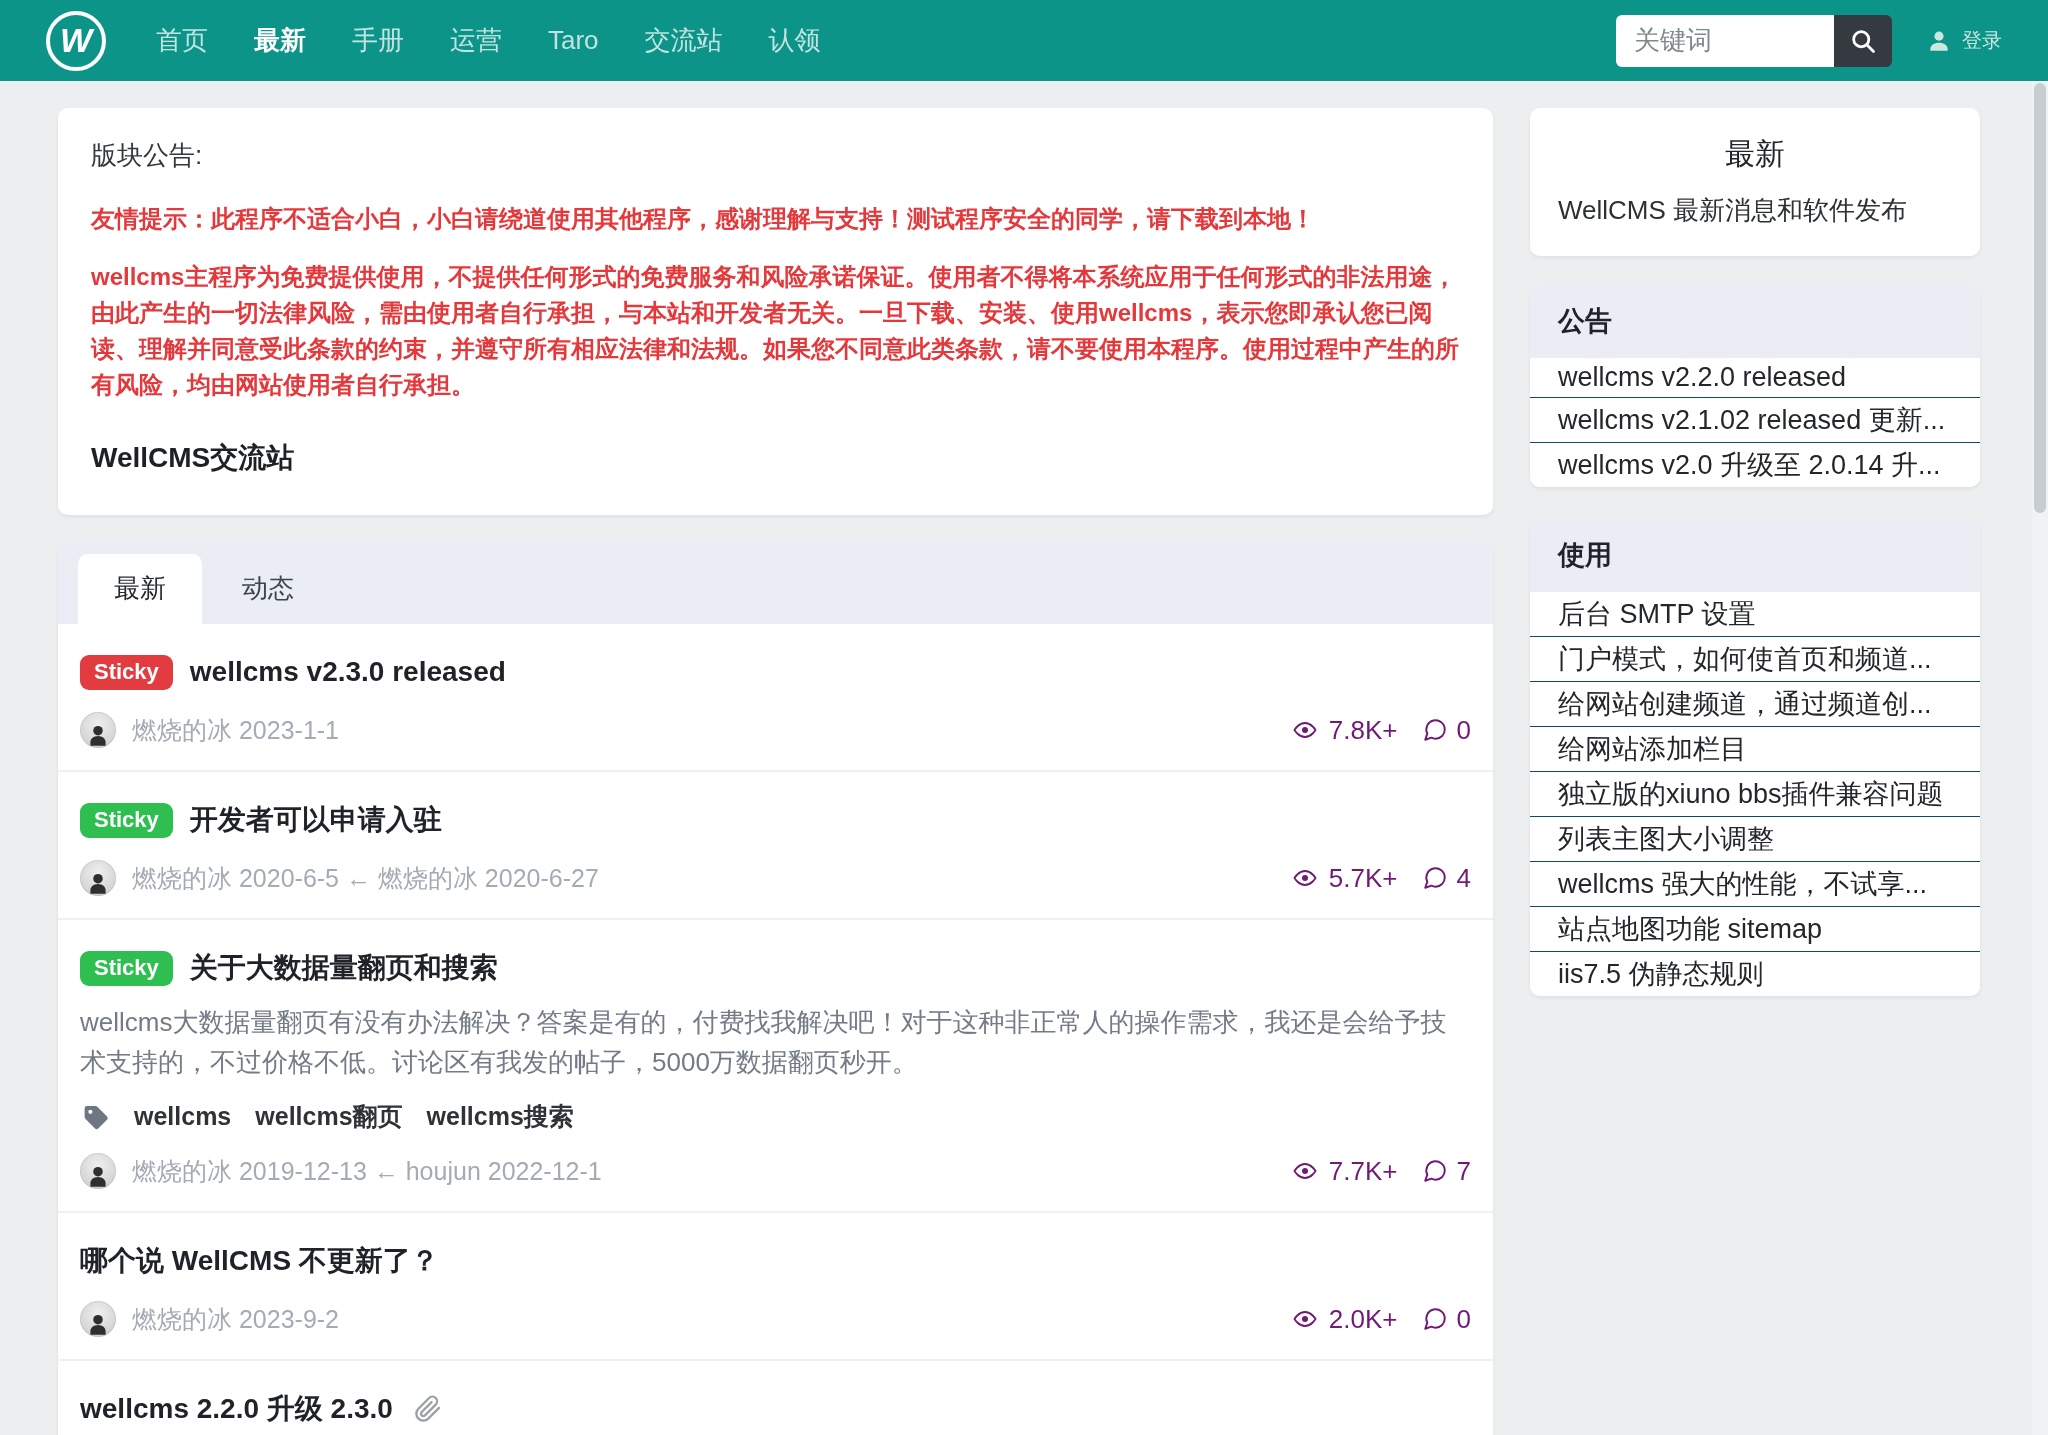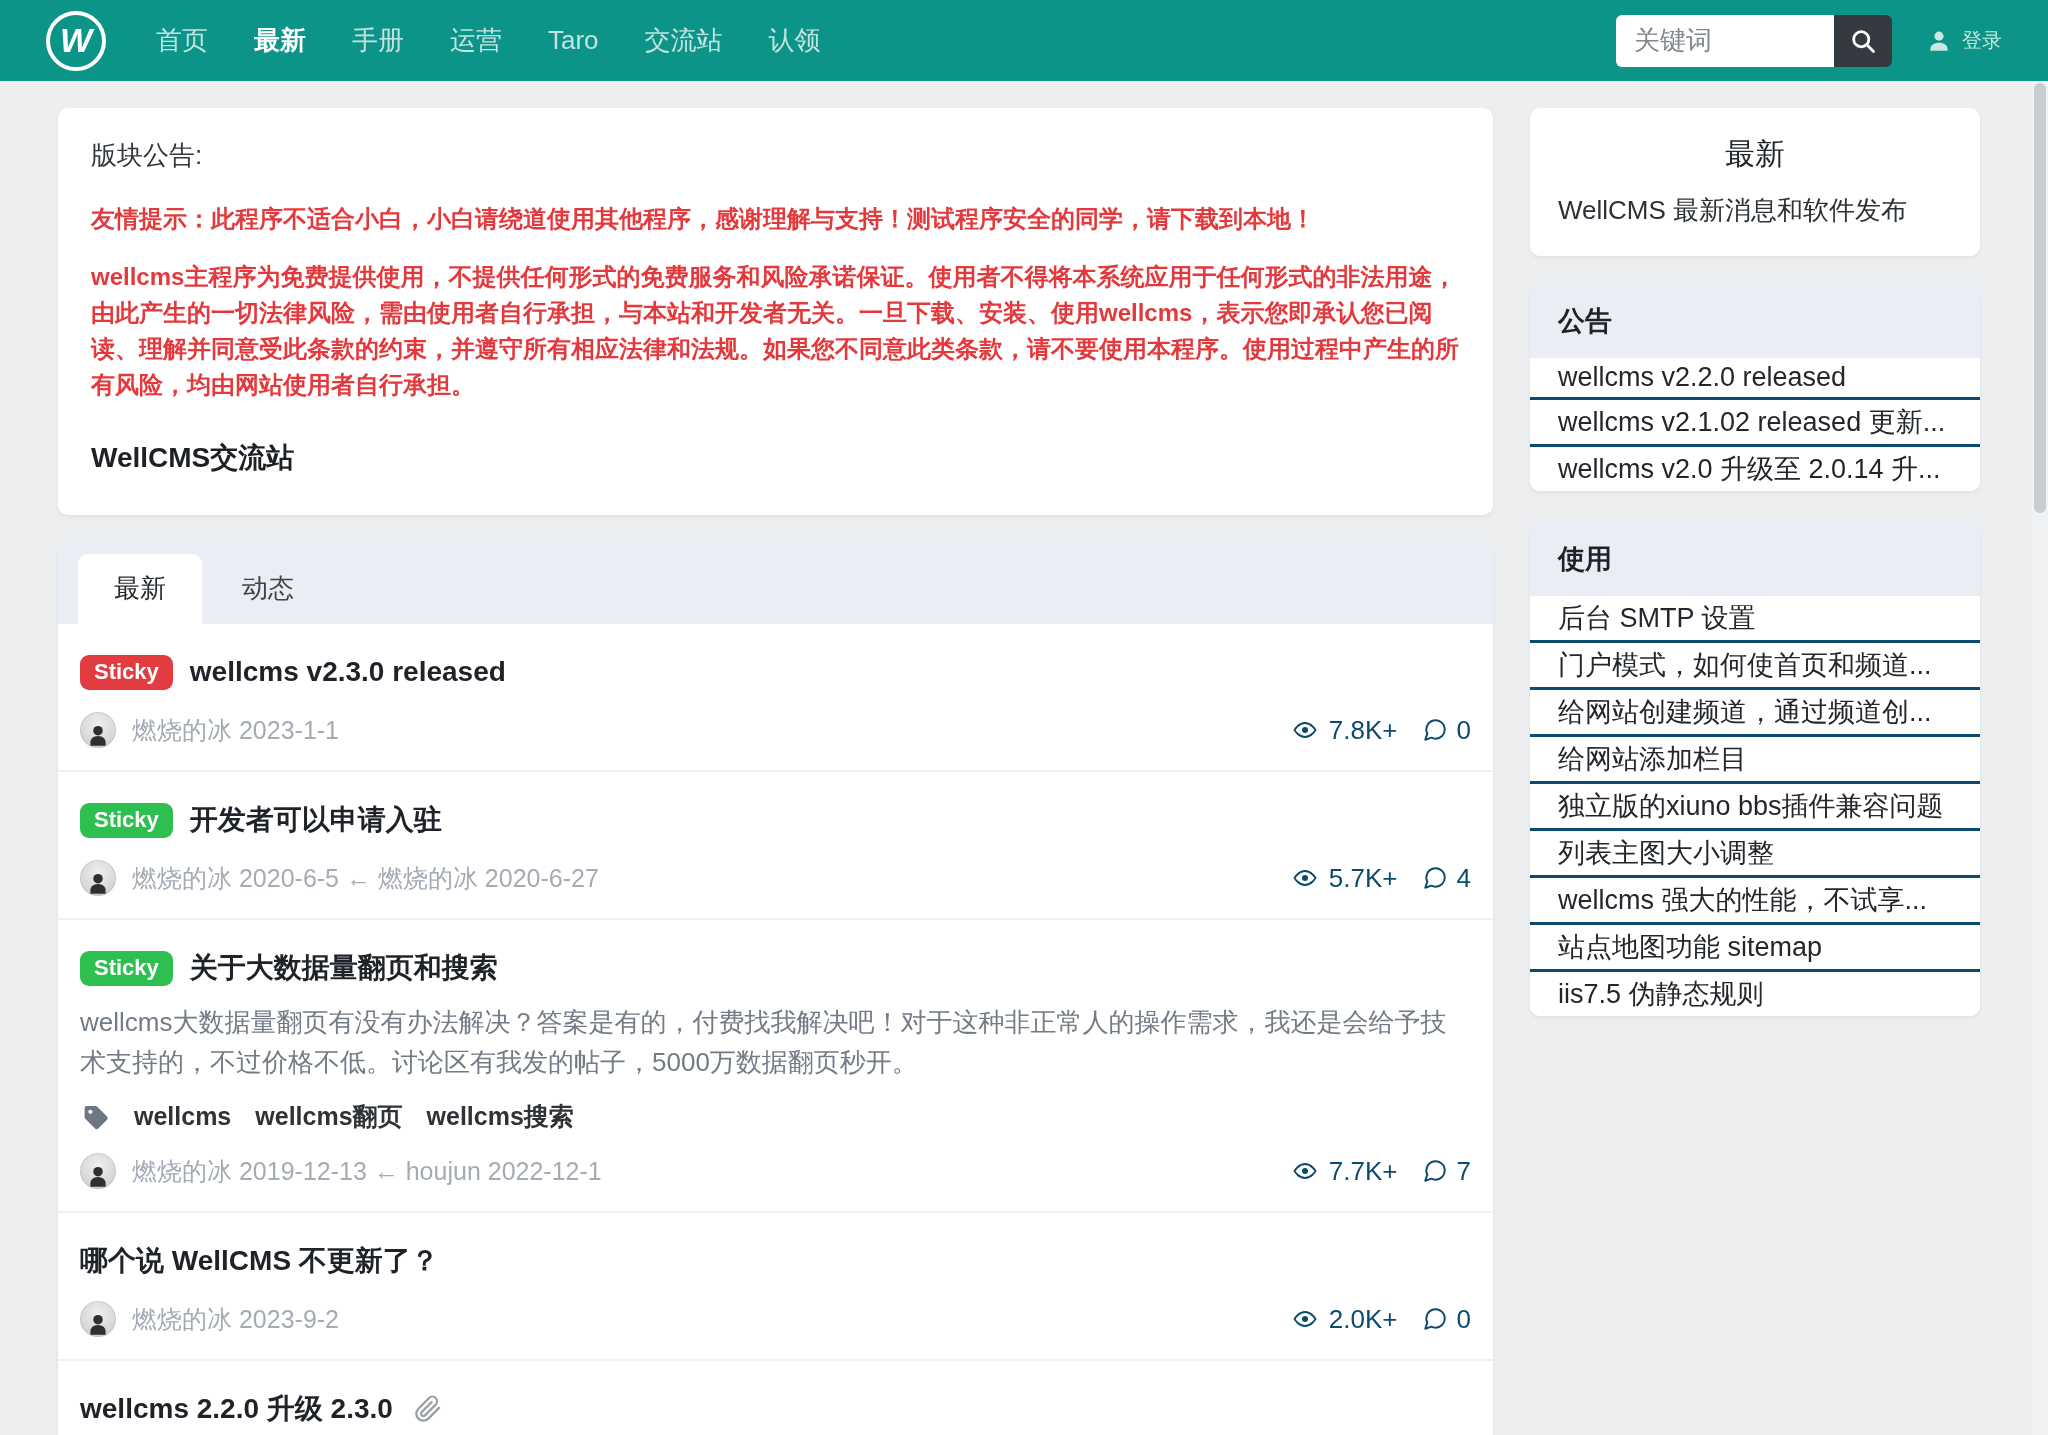--- a/index.html
+++ b/index.html
@@ -93,38 +93,38 @@
   .t-tags{display:flex;align-items:center;gap:24px;margin-top:18px;}
   .t-tag{font-size:25px;font-weight:bold;color:#2f3337;cursor:pointer;}
   .t-meta-row{display:flex;align-items:center;margin-top:20px;}
   .avatar{
     width:36px;height:36px;border-radius:50%;flex:none;
     background:radial-gradient(circle at 50% 35%,#efefef,#c9c9c9);
     display:flex;align-items:flex-end;justify-content:center;overflow:hidden;
     box-shadow:inset 0 0 0 1px rgba(0,0,0,.08);cursor:pointer;
   }
   .t-meta{font-size:25px;color:#a4abb5;margin-left:16px;}
-  .t-stats{margin-left:auto;display:flex;align-items:flex-start;gap:24px;color:#0c4a6e;font-size:26px;}
+  .t-stats{margin-left:auto;display:flex;align-items:flex-start;gap:24px;color:#701a75;font-size:26px;}
   .stat{display:flex;align-items:center;gap:9px;}
   .clip-icon{color:#9aa0a6;margin-left:4px;}
   
   .latest-card{padding:26px 28px 28px;margin-bottom:28px;}
   .latest-title{font-size:30px;font-weight:500;text-align:center;color:#212529;}
   .latest-sub{font-size:26px;color:#2c3136;margin-top:18px;}
   .side-card{margin-bottom:31px;border-radius:10px;overflow:hidden;}
   .side-header{
     background:var(--header-bg);padding:19px 28px;
     font-size:27px;font-weight:bold;color:#1f2329;
   }
   .side-list{list-style:none;background:#fff;}
   .side-item{
     padding:4px 28px;font-size:27px;color:#23272c;cursor:pointer;
     white-space:nowrap;overflow:hidden;
   }
-  .side-item+.side-item{border-top:3px solid #0c4a6e;}
+  .side-item+.side-item{border-top:1px solid #0c4a6e;}
   
   .scrollbar{
     position:absolute;top:81px;right:0;width:16px;bottom:0;
     background:#f1f2f3;
   }
   .scroll-thumb{
     position:absolute;top:2px;left:2px;right:2px;height:430px;
     background:#c8cdd2;border-radius:7px;cursor:pointer;
   }
   svg{display:block;}

